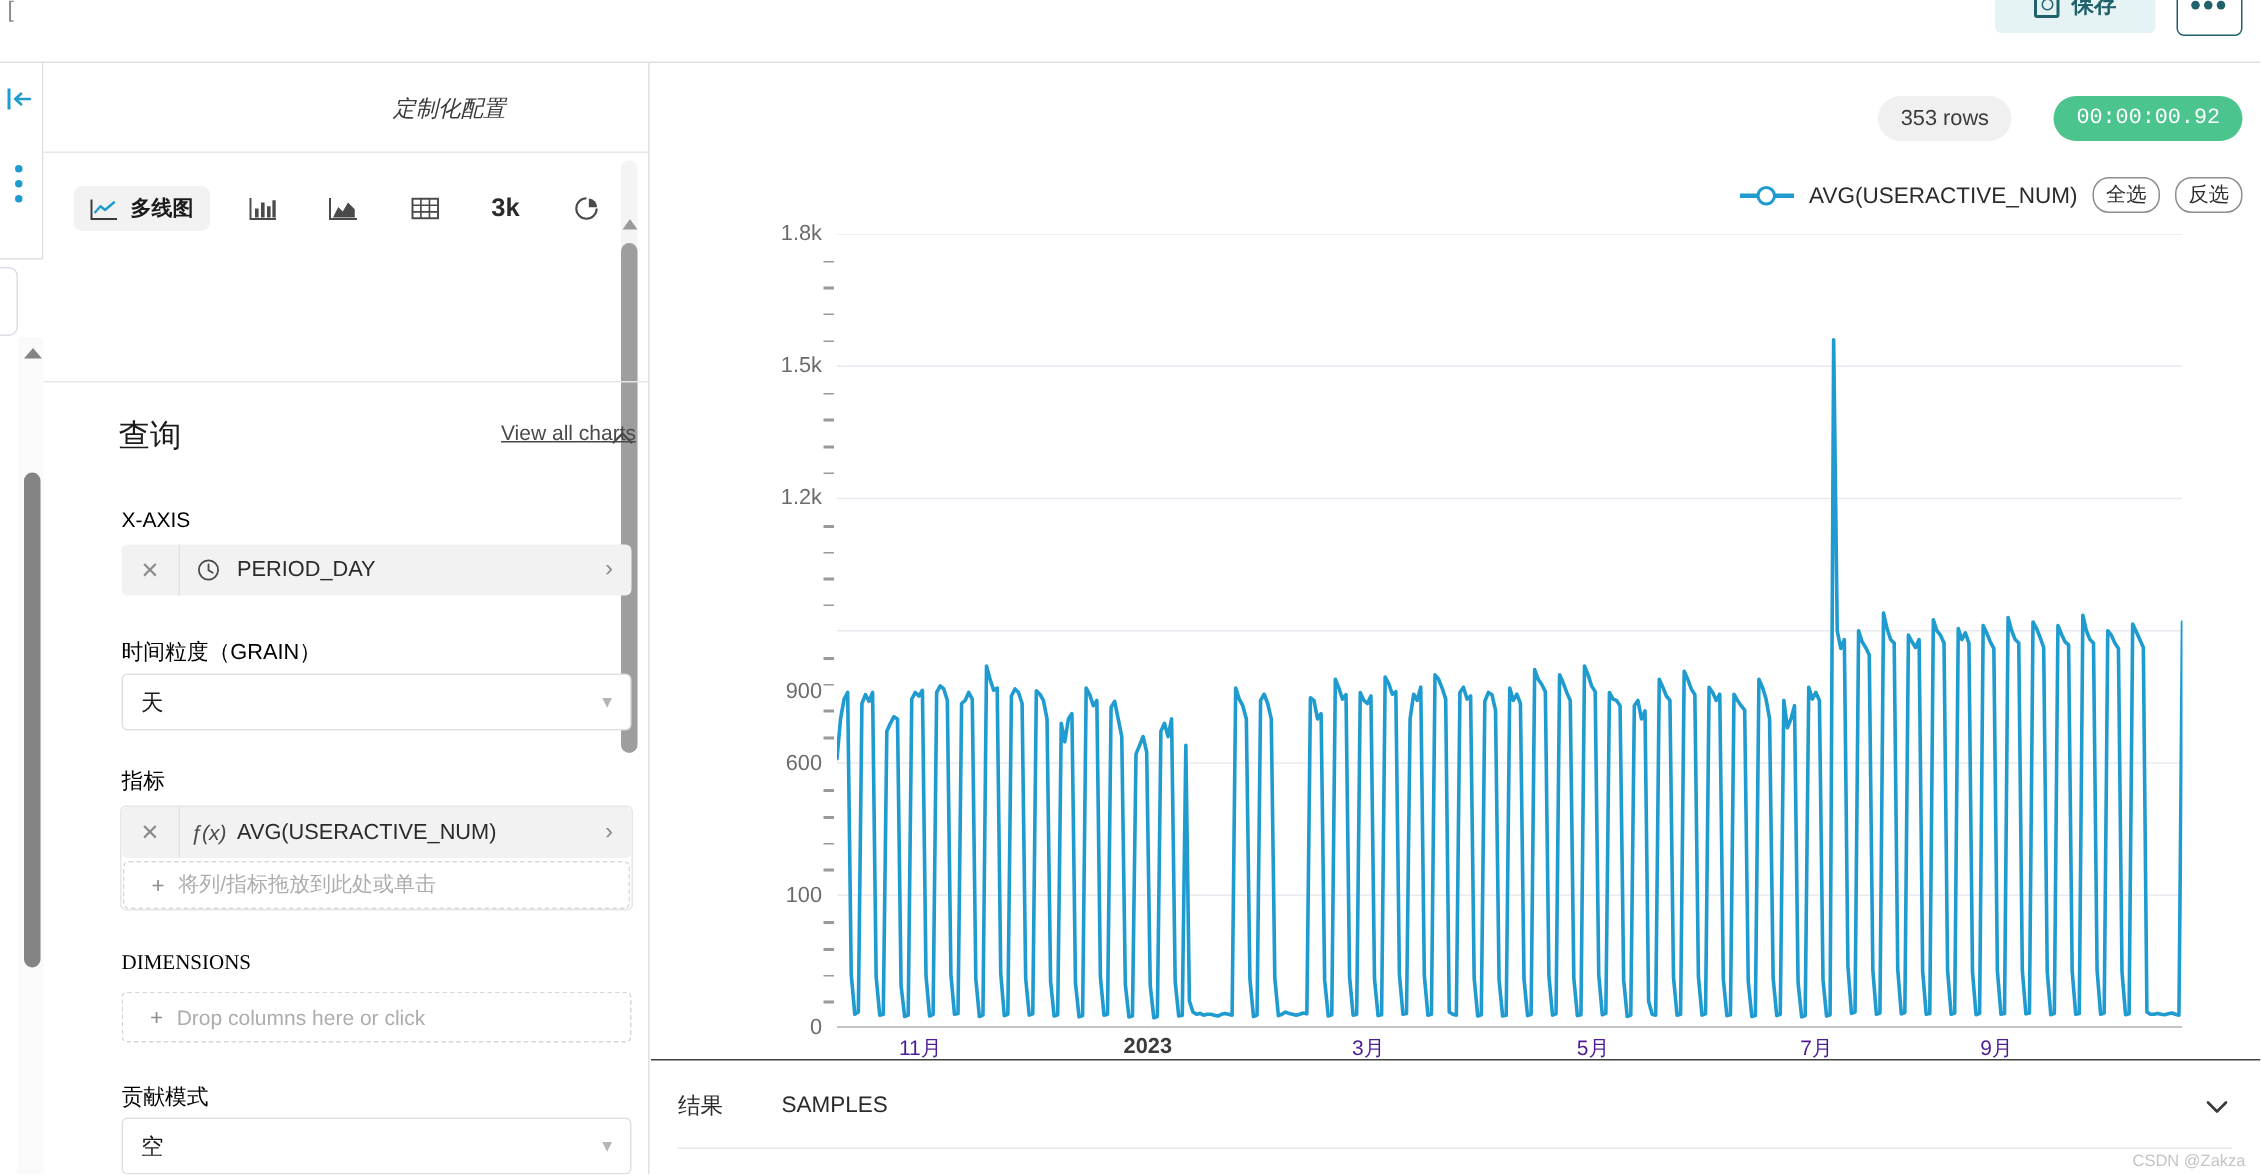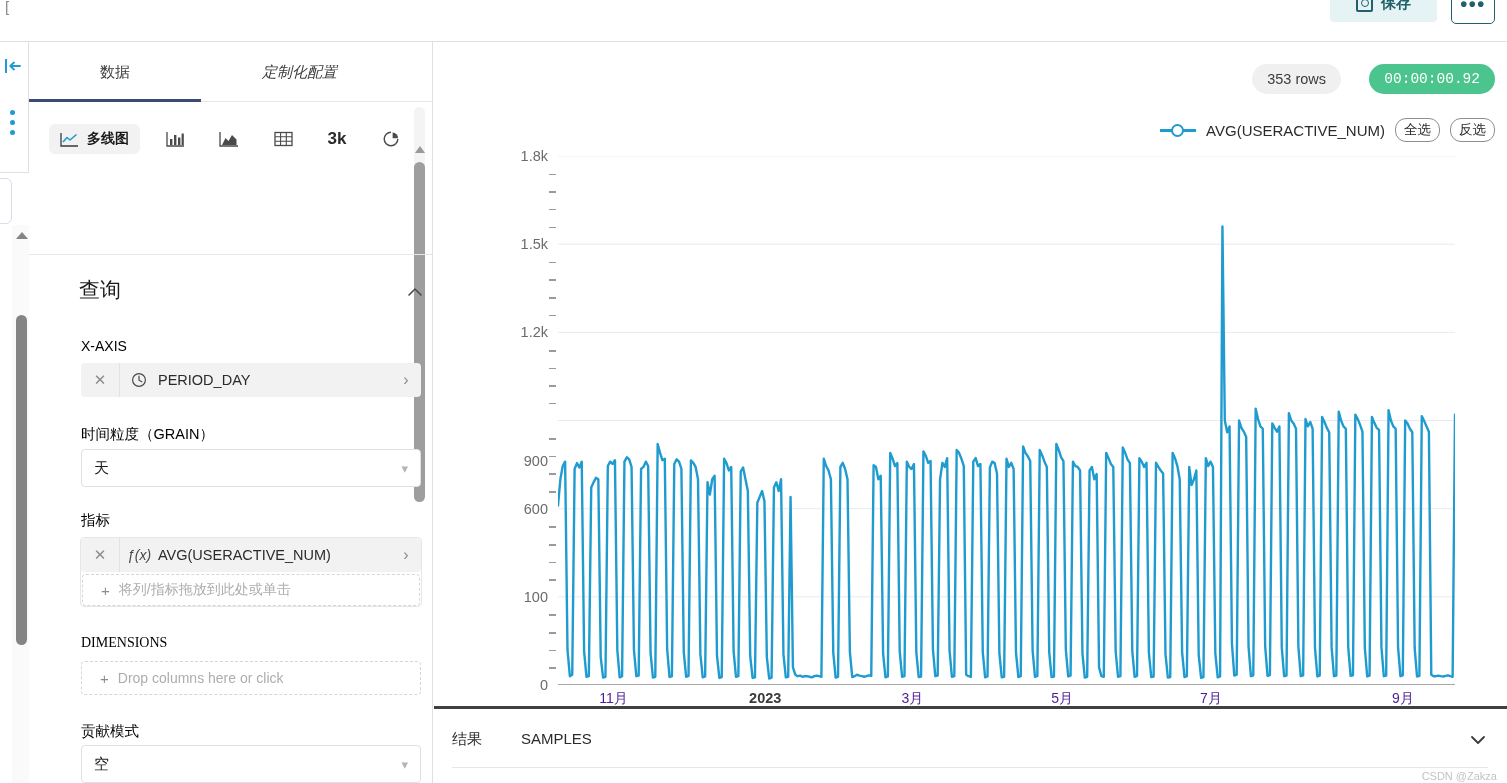--- a/index.html
+++ b/index.html
@@ -130,21 +130,21 @@
                 font-size: 13.5px; color: #2b2b2b; cursor: pointer; }
 
   .plot { position: absolute; left: 124px; top: 114px; width: 897px; height: 529px; }
   .ylabel { position: absolute; right: 1029px; font-size: 14.5px; color: #6b6b6b; text-align: right;
             width: 60px; transform: translateY(-50%); }
   .xlabel { position: absolute; top: 648px; font-size: 14px; color: #4c1d95;
             transform: translateX(-50%); }
   .xlabel.bold { font-weight: bold; color: #3b3b3b; font-size: 14.5px; }
 
   .results-bar { position: absolute; left: 434px; top: 706px; width: 1073px; height: 77px;
-                 background: #fff; border-top: 3px solid #404040; }
+                 background: #fff; border-top: 1px solid #404040; }
   .res-tab { position: absolute; top: 21px; font-size: 15px; color: #2b2b2b; cursor: pointer; }
   .res-chev { position: absolute; right: 18px; top: 20px; width: 22px; height: 22px; cursor: pointer; }
   .res-line { position: absolute; left: 18px; top: 58px; width: 1036px; height: 1px; background: #e6e6e6; }
   .watermark { position: absolute; right: 10px; top: 61px; font-size: 11px; color: #c3c3c3; }
 </style>
 </head>
 <body>
 
 <div id="root">
 
@@ -175,23 +175,20 @@
   </div>
   <div class="rail-bottom-line"></div>
   <div class="edge-input"></div>
   <div class="edge-scroll-track"></div>
   <div class="edge-scroll-arrow"></div>
   <div class="edge-scroll-thumb"></div>
 
   <div class="panel">
 
     <div class="tabs">
-      <div class="tab t1 active">
-        <span>数据</span>
-      </div>
       <div class="tab t2">
         <span>定制化配置</span>
       </div>
     </div>
 
     <div class="panel-scrollbar-track"></div>
     <div class="panel-scroll-arrow"></div>
     <div class="panel-scroll-thumb"></div>
 
     <div class="viztypes">
@@ -227,20 +224,21 @@
         <div class="viz-ico viz-4k">
           <span>3k</span>
         </div>
         <div class="viz-ico">
           <svg width="20" height="20" viewBox="0 0 20 20">
             <path d="M10 3.2 A6.8 6.8 0 1 0 16.8 10" stroke="#4a4a4a" stroke-width="1.4" fill="none"></path>
             <path d="M11.6 3.4 L11.6 9.2 L17 9.2 A5.6 5.6 0 0 0 11.6 3.4 Z" fill="#4a4a4a"></path>
           </svg>
         </div>
       </div>
+      <div class="viewall">View all charts</div>
     </div>
     <div class="viztypes-sep"></div>
 
     <div class="query-title">查询</div>
     <svg class="query-collapse" viewBox="0 0 20 20">
       <path d="M4 13 L10 7 L16 13" stroke="#4a4a4a" stroke-width="1.6" fill="none" stroke-linecap="round" stroke-linejoin="round"></path>
     </svg>
 
     <div class="fld-label" style="left:52px; top:296px;">X-AXIS</div>
     <div class="pill" style="top:321px;">
@@ -356,21 +354,21 @@
         <div style="position: absolute; width: 7px; height: 1.6px; background: rgb(154, 154, 154); left: 115px; top: 149.267px;"></div>
         <div style="position: absolute; width: 7px; height: 1.6px; background: rgb(154, 154, 154); left: 115px; top: 131.633px;"></div>
         <div class="ylabel" style="top: 114px; left: 48px; width: 66px;">1.8k</div>
       </div>
     <div id="x-ticks">
         <div class="xlabel" style="left: 179.614px;">11月</div>
         <div class="xlabel bold" style="left: 331.207px;">2023</div>
         <div class="xlabel" style="left: 478.315px;">3月</div>
         <div class="xlabel" style="left: 628.114px;">5月</div>
         <div class="xlabel" style="left: 777.016px;">7月</div>
-        <div class="xlabel" style="left: 969px;">9月</div>
+        <div class="xlabel" style="left: 897px;">9月</div>
       </div>
   </div>
 
   <div class="results-bar">
     <div class="res-tab" style="left:18px;">结果</div>
     <div class="res-tab" style="left:87px;">SAMPLES</div>
     <svg class="res-chev" viewBox="0 0 22 22">
       <path d="M5 8 L11 14 L17 8" stroke="#3a3a3a" stroke-width="1.8" fill="none" stroke-linecap="round" stroke-linejoin="round"></path>
     </svg>
     <div class="res-line"></div>

